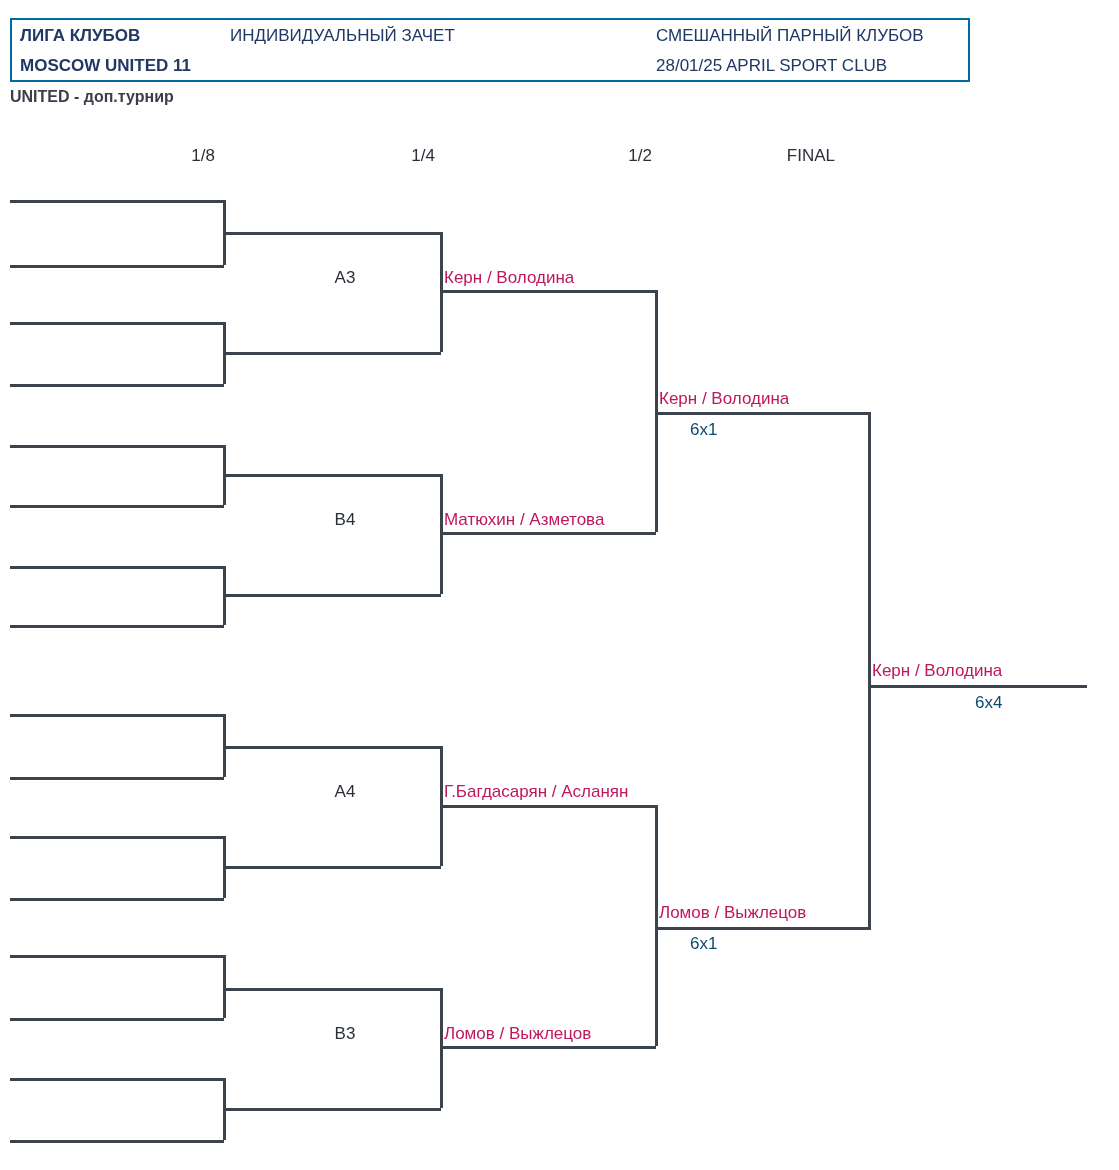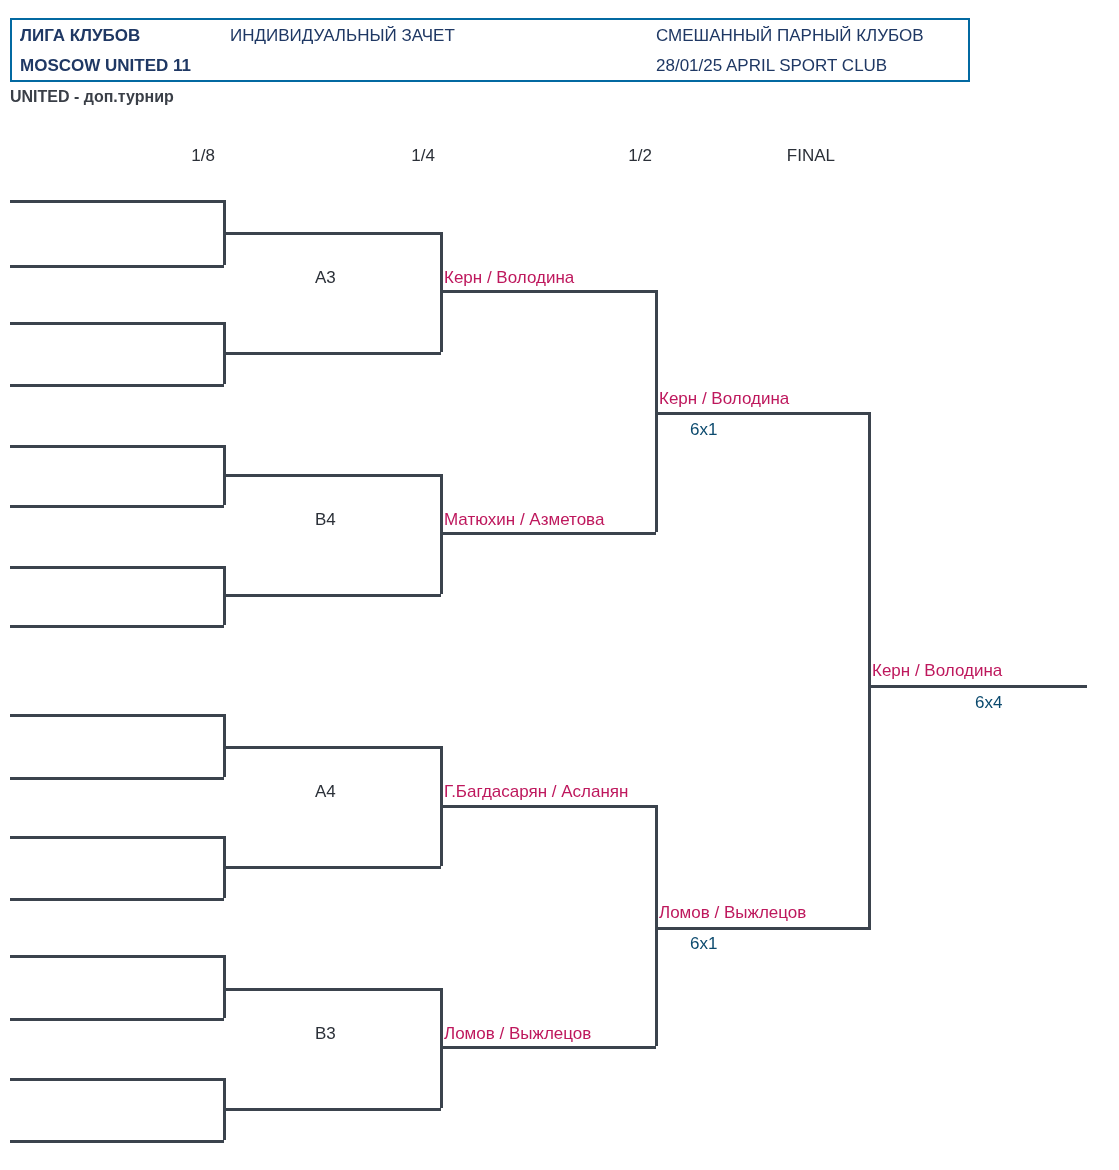--- a/index.html
+++ b/index.html
@@ -75,20 +75,21 @@
     width: 0;
     border-left: 3px solid #3b434d;
   }
 
   
   .seed-label {
     position: absolute;
     font-size: 17px;
     color: #2b3038;
     white-space: nowrap;
+    text-align: center;
   }
   .name-label {
     position: absolute;
     font-size: 17px;
     color: #be185d;
     white-space: nowrap;
   }
   .score-label {
     position: absolute;
     font-size: 17px;

